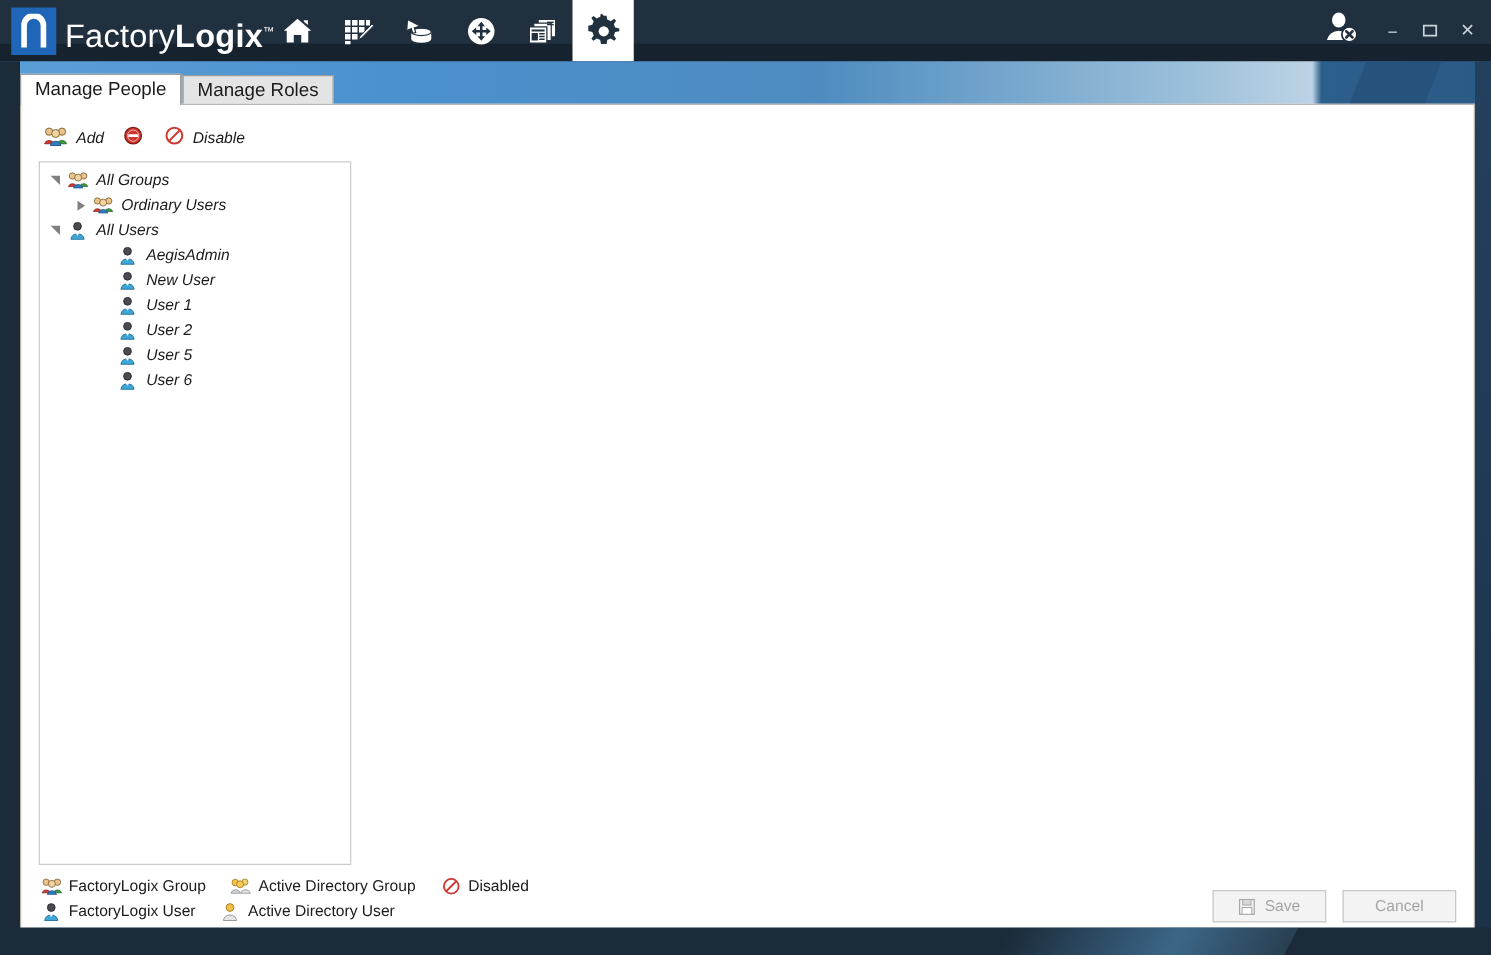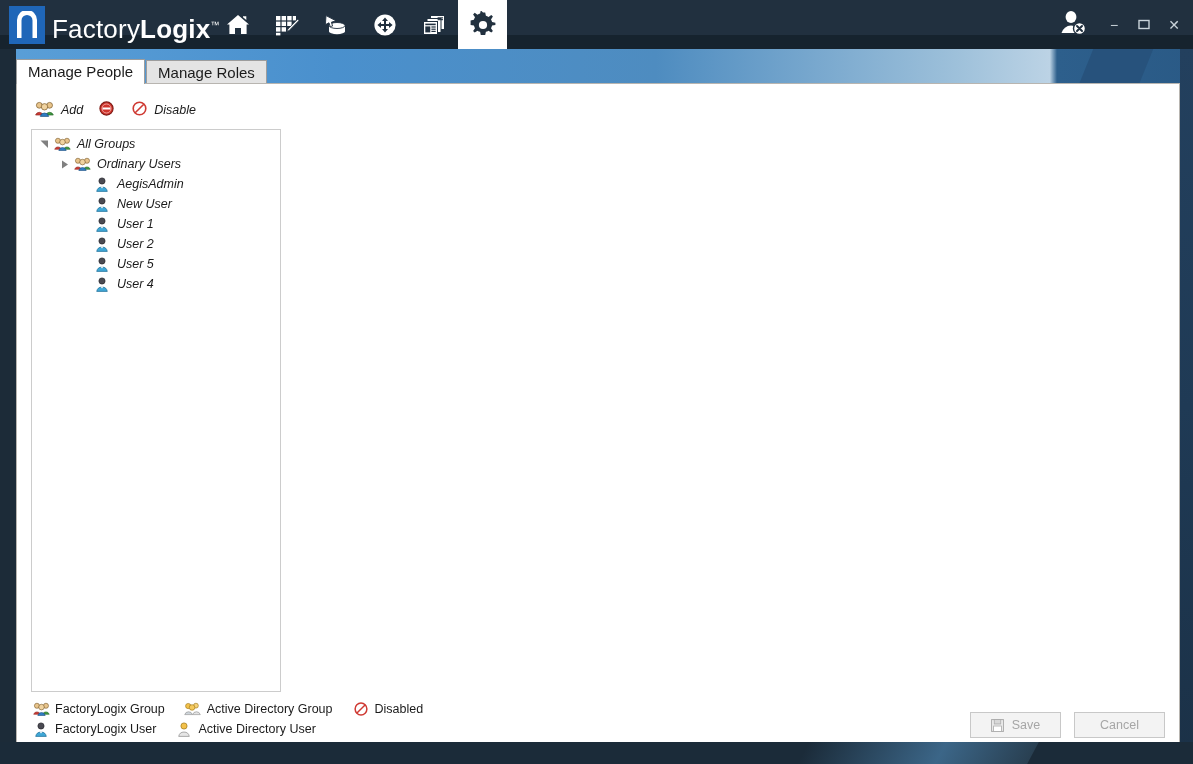--- a/index.html
+++ b/index.html
@@ -333,20 +333,37 @@
       <path d="M0.6 14 a3.9 3.9 0 0 1 7.4 0 z" fill="#cf3a33" stroke="#8c2520" stroke-width="0.7"></path>
       <circle cx="14.6" cy="4.3" r="2.9" fill="#e8c48b" stroke="#7a5a2a" stroke-width="0.7"></circle>
       <path d="M10.9 14 a3.9 3.9 0 0 1 7.4 0 z" fill="#3f9c45" stroke="#22641f" stroke-width="0.7"></path>
       <circle cx="9.5" cy="5.8" r="3.2" fill="#f0d3a0" stroke="#7a5a2a" stroke-width="0.7"></circle>
       <path d="M5.3 15.4 a4.3 4.3 0 0 1 8.4 0 z" fill="#2f7ec4" stroke="#1d4f80" stroke-width="0.7"></path>
               </svg>
             </span>
           </span>
           <span class="tlbl">Ordinary Users</span>
         </div>
+        <div class="trow ind1">
+          <span class="exp">
+            <svg width="9" height="9" viewBox="0 0 9 9">
+              <path d="M0.5 0.5 L8 0.5 L8 8 Z" fill="#808080"></path>
+            </svg>
+          </span>
+          <span class="tico">
+            <span style="display: flex;">
+              <svg width="12" height="15" viewBox="0 0 12 15">
+      <circle cx="6" cy="4" r="3.1" fill="#4a4a52" stroke="#26262c" stroke-width="0.7"></circle>
+      <path d="M0.7 14.4 a5.4 5.4 0 0 1 10.6 0 z" fill="#3fa7d6" stroke="#1d6b96" stroke-width="0.7"></path>
+      <path d="M4.4 9.4 L6 11.6 L7.6 9.4" fill="#ffffff"></path>
+              </svg>
+            </span>
+          </span>
+          <span class="tlbl">All Users</span>
+        </div>
         <div class="trow ind3">
           <span class="exp"></span>
           <span class="tico">
             <span style="display: flex;">
               <svg width="12" height="15" viewBox="0 0 12 15">
       <circle cx="6" cy="4" r="3.1" fill="#4a4a52" stroke="#26262c" stroke-width="0.7"></circle>
       <path d="M0.7 14.4 a5.4 5.4 0 0 1 10.6 0 z" fill="#3fa7d6" stroke="#1d6b96" stroke-width="0.7"></path>
       <path d="M4.4 9.4 L6 11.6 L7.6 9.4" fill="#ffffff"></path>
               </svg>
             </span>
@@ -409,21 +426,21 @@
           <span class="exp"></span>
           <span class="tico">
             <span style="display: flex;">
               <svg width="12" height="15" viewBox="0 0 12 15">
       <circle cx="6" cy="4" r="3.1" fill="#4a4a52" stroke="#26262c" stroke-width="0.7"></circle>
       <path d="M0.7 14.4 a5.4 5.4 0 0 1 10.6 0 z" fill="#3fa7d6" stroke="#1d6b96" stroke-width="0.7"></path>
       <path d="M4.4 9.4 L6 11.6 L7.6 9.4" fill="#ffffff"></path>
               </svg>
             </span>
           </span>
-          <span class="tlbl">User 4</span>
+          <span class="tlbl">User 6</span>
         </div>
       </div>
 
     <div class="legend">
       <div class="lgrow">
           <div class="lgitem" style="margin-right: 18px;">
             <span class="ic">
               <span style="display: flex;">
                 <svg width="17" height="14" viewBox="0 0 19 16">
       <circle cx="4.3" cy="4.3" r="2.9" fill="#e8c48b" stroke="#7a5a2a" stroke-width="0.7"></circle>

